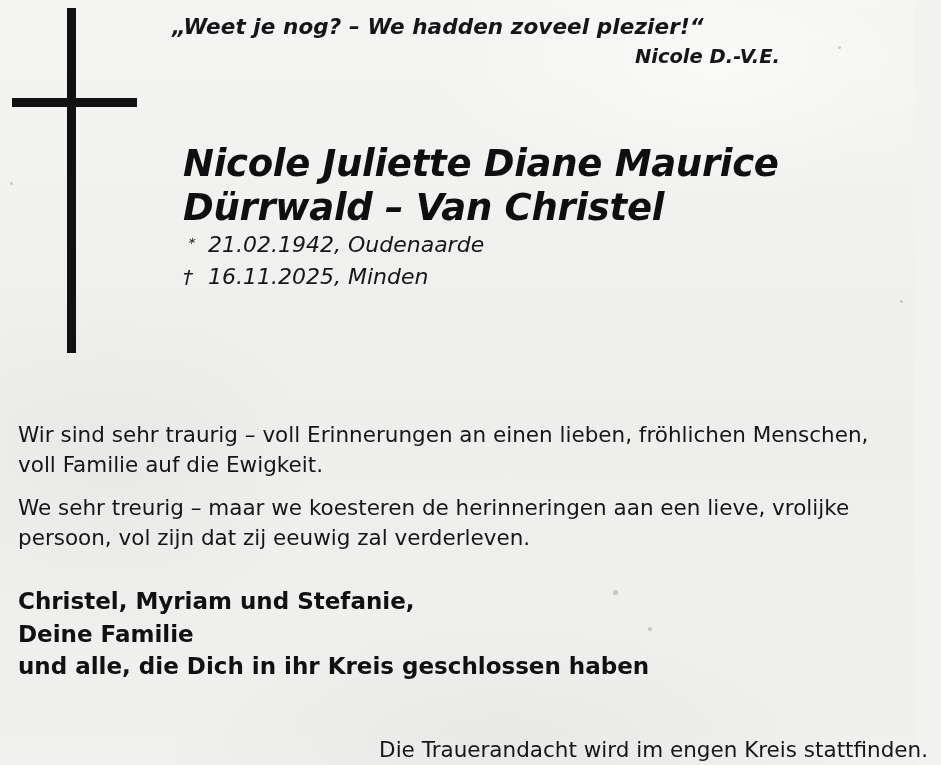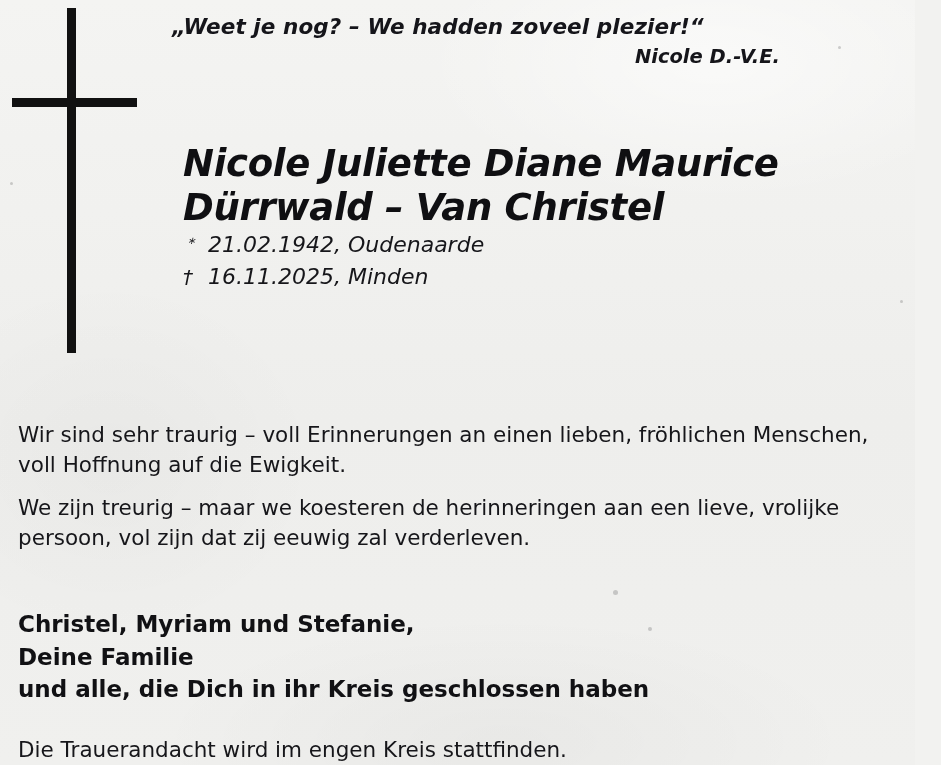--- a/index.html
+++ b/index.html
@@ -140,37 +140,38 @@
     margin-bottom: 14px;
   }
   .para .ln {
     display: block;
     white-space: nowrap;
   }
 
   .family-block {
     position: absolute;
     left: 18px;
-    top: 608px;
+    top: 585px;
     width: 910px;
   }
   .family-line {
     font-family: "DejaVu Sans", sans-serif;
     font-weight: bold;
     font-size: 23px;
     line-height: 1.42;
     color: #111114;
     white-space: nowrap;
   }
 
   .closing-block {
     position: absolute;
     left: 18px;
     top: 736px;
     width: 910px;
+    text-align: right;
   }
   .closing-line {
     font-family: "DejaVu Sans", sans-serif;
     font-size: 21.5px;
     line-height: 1.3;
     color: #16161a;
     white-space: nowrap;
   }
 </style>
 </head>
@@ -205,24 +206,24 @@
       <div class="date-line">
         <span class="date-sym">†</span>
         <span>16.11.2025, Minden</span>
       </div>
     </div>
   </div>
 
   <div class="body-block">
     <div class="para">
       <span class="ln">Wir sind sehr traurig – voll Erinnerungen an einen lieben, fröhlichen Menschen,</span>
-      <span class="ln">voll Hoffnung auf die Ewigkeit.</span>
+      <span class="ln">voll Familie auf die Ewigkeit.</span>
     </div>
     <div class="para">
-      <span class="ln">We zijn treurig – maar we koesteren de herinneringen aan een lieve, vrolijke</span>
+      <span class="ln">We sehr treurig – maar we koesteren de herinneringen aan een lieve, vrolijke</span>
       <span class="ln">persoon, vol zijn dat zij eeuwig zal verderleven.</span>
     </div>
   </div>
 
   <div class="family-block">
     <div class="family-line">Christel, Myriam und Stefanie,</div>
     <div class="family-line">Deine Familie</div>
     <div class="family-line">und alle, die Dich in ihr Kreis geschlossen haben</div>
   </div>
 

